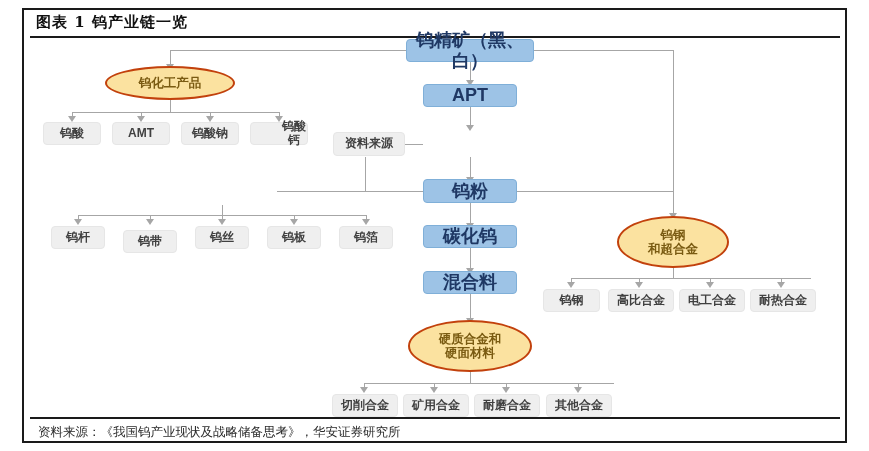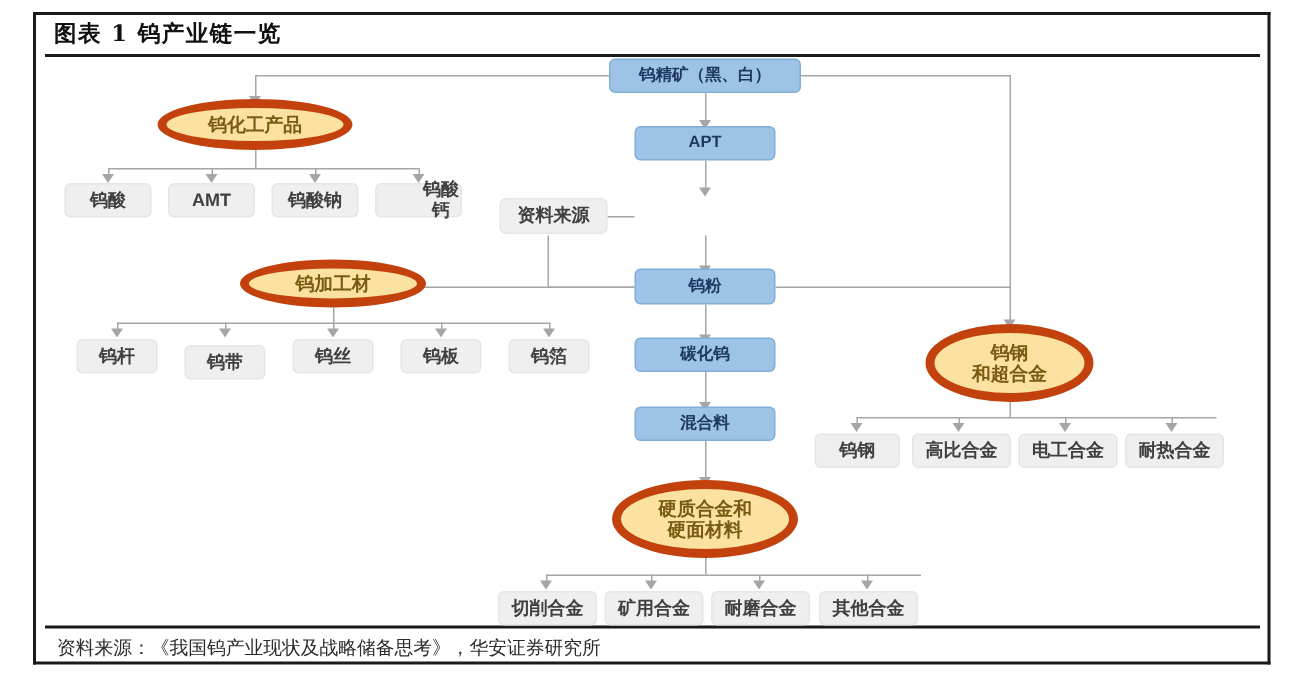--- a/index.html
+++ b/index.html
@@ -15,23 +15,23 @@
   #rule-bottom{position:absolute;left:22px;top:441px;width:825px;height:2px;background:#1a1a1a;}
 
   #title{position:absolute;left:36px;top:13px;font-family:"DejaVu Serif","Liberation Serif",serif;
          font-weight:bold;font-size:15px;color:#111;letter-spacing:1px;white-space:nowrap;}
   #footer{position:absolute;left:38px;top:424px;font-family:"DejaVu Serif","Liberation Serif",serif;
           font-size:12.5px;color:#2b2b2b;white-space:nowrap;}
 
   .node{position:absolute;box-sizing:border-box;display:flex;align-items:center;
         justify-content:center;text-align:center;line-height:1.15;font-weight:bold;}
 
-  .blue{background:#9DC3E6;border:1px solid #7FAFD8;border-radius:4px;color:#1F3864;font-size:11px;}
+  .blue{background:#9DC3E6;border:1px solid #7FAFD8;border-radius:4px;color:#1F3864;font-size:18px;}
   .grey{background:#EFEFEF;border:1px solid #E6E6E6;border-radius:4px;color:#404040;font-size:12px;}
-  .ellipse{background:#FBE2A0;border:6px solid #c2410c;border-radius:50%;color:#7A5B12;font-size:12.5px;}
+  .ellipse{background:#FBE2A0;border:2px solid #c2410c;border-radius:50%;color:#7A5B12;font-size:12.5px;}
 
   .ln{position:absolute;background:#A6A6A6;}
   .lnh{height:1px;}
   .lnv{width:1px;}
   .arw{position:absolute;width:0;height:0;border-left:4px solid transparent;
        border-right:4px solid transparent;border-top:6px solid #A6A6A6;}
 </style>
 </head>
 <body>
 
@@ -129,21 +129,20 @@
   <div class="arw" style="left:777px;top:282px;"></div>
 
   <div class="node blue" style="left:406px;top:39px;width:128px;height:23px;">钨精矿（黑、白）</div>
   <div class="node blue" style="left:423px;top:84px;width:94px;height:23px;">APT</div>
   <div class="node grey" style="left:333px;top:132px;width:72px;height:24px;">资料来源</div>
   <div class="node blue" style="left:423px;top:179px;width:94px;height:24px;">钨粉</div>
   <div class="node blue" style="left:423px;top:225px;width:94px;height:23px;">碳化钨</div>
   <div class="node blue" style="left:423px;top:271px;width:94px;height:23px;">混合料</div>
 
   <div class="node ellipse" style="left:105px;top:66px;width:130px;height:34px;">钨化工产品</div>
-  <div class="node ellipse" style="left:160px;top:173px;width:124px;height:32px;">钨加工材</div>
 
   <div class="node ellipse" style="left:408px;top:320px;width:124px;height:52px;flex-direction:column;">
     <span>硬质合金和</span>
     <span>硬面材料</span>
   </div>
 
   <div class="node ellipse" style="left:617px;top:216px;width:112px;height:52px;flex-direction:column;">
     <span>钨钢</span>
     <span>和超合金</span>
   </div>

